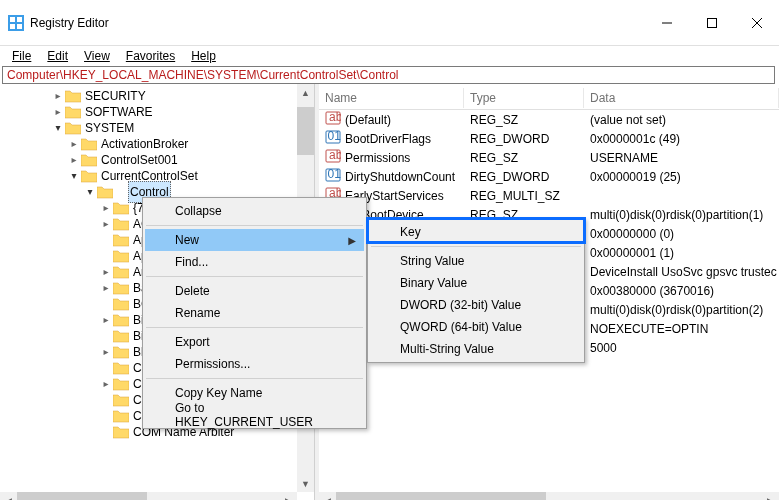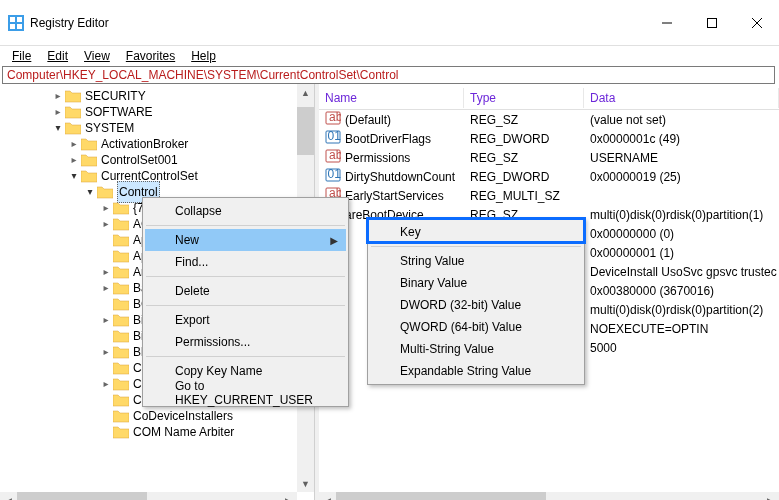--- a/index.html
+++ b/index.html
@@ -21,25 +21,25 @@
   
   .mainarea { display: flex; height: calc(500px - 31px - 20px - 24px); position: relative; }
   .treepane { width: 315px; overflow: hidden; border-right:1px solid #d0d0d0; padding-top:4px; position:relative; }
   .splitter { width: 4px; background: #f0f0f0; cursor: col-resize; }
   .listpane { flex: 1; overflow: hidden; position: relative; padding-top:2px; }
   .node { display: flex; align-items: center; height: 16px; line-height:16px; }
   .twisty { width: 12px; height: 12px; display: inline-flex; align-items: center; justify-content: center; color:#666; font-size:10px; margin-right:1px;}
   .twisty.blank { visibility:hidden; }
   .folder { width: 16px; height: 14px; margin-right: 4px; flex-shrink:0; }
   .node span.label { color: #000; }
-  .node.selected span.label { background:#cde8ff; border:1px dotted #666; padding:2px 1px; } .indent2{padding-left:52px}
+  .node.selected span.label { background:#cde8ff; border:1px dotted #666; padding:2px 1px;margin-left:11px; } .indent2{padding-left:52px}
   .indent3{padding-left:68px} .indent4{padding-left:84px} .indent5{padding-left:100px}
 
   
-  .listheader { display: flex; height: 24px; border-bottom: 1px solid #e0e0e0; align-items: center; color:#6d28d9; }
+  .listheader { display: flex; height: 24px; border-bottom: 1px solid #e0e0e0; align-items: center; color:#737373; }
   .listheader .col { padding: 3px 6px; border-right: 1px solid #e8e8e8; }
   .col-name { width: 145px; } .col-type { width: 120px; } .col-data { flex:1; }
   .listrow { display: flex; height: 19px; align-items: center; }
   .listrow .cell { padding: 0 6px; overflow: hidden; white-space: nowrap; }
   .cell-name { width: 145px; display:flex; align-items:center; gap:4px; }
   .cell-type { width: 120px; } .cell-data { flex:1; }
   .valicon { width:16px; height:16px; flex-shrink:0; }
 
   
   .ctxmenu { position: absolute; background: #f0f0f0; border: 1px solid #a0a0a0; box-shadow: 2px 2px 4px rgba(0,0,0,0.25); padding: 2px; z-index: 50; }
@@ -405,36 +405,39 @@
 
     <div class="hscroll" style="width:100%;">
       <div class="btn">◀</div>
       <div class="thumb" style="width:210px;"></div>
       <div style="flex:1"></div>
       <div class="btn">▶</div>
     </div>
   </div>
 </div>
 
-<div class="ctxmenu" style="left:142px; top:197px; width:207px;">
+<div class="ctxmenu" style="left:142px; top:197px; width:225px;">
   <div class="item">
       <span>Collapse</span>
     </div>
   <div class="sep"></div>
   <div class="item hover">
       <span>New</span>
       <span class="arrow">▶</span>
     </div>
   <div class="item">
       <span>Find...</span>
     </div>
   <div class="sep"></div>
   <div class="item">
       <span>Delete</span>
     </div>
+  <div class="item">
+      <span>Rename</span>
+    </div>
   <div class="sep"></div>
   <div class="item">
       <span>Export</span>
     </div>
   <div class="item">
       <span>Permissions...</span>
     </div>
   <div class="sep"></div>
   <div class="item">
       <span>Copy Key Name</span>
@@ -457,18 +460,15 @@
     </div>
   <div class="item">
       <span>DWORD (32-bit) Value</span>
     </div>
   <div class="item">
       <span>QWORD (64-bit) Value</span>
     </div>
   <div class="item">
       <span>Multi-String Value</span>
     </div>
-  <div class="item">
-      <span>Expandable String Value</span>
-    </div>
 </div>
 
 <div class="highlight-box" style="left:366px; top:217px; width:220px; height:27px;"></div>
 
 </body></html>

